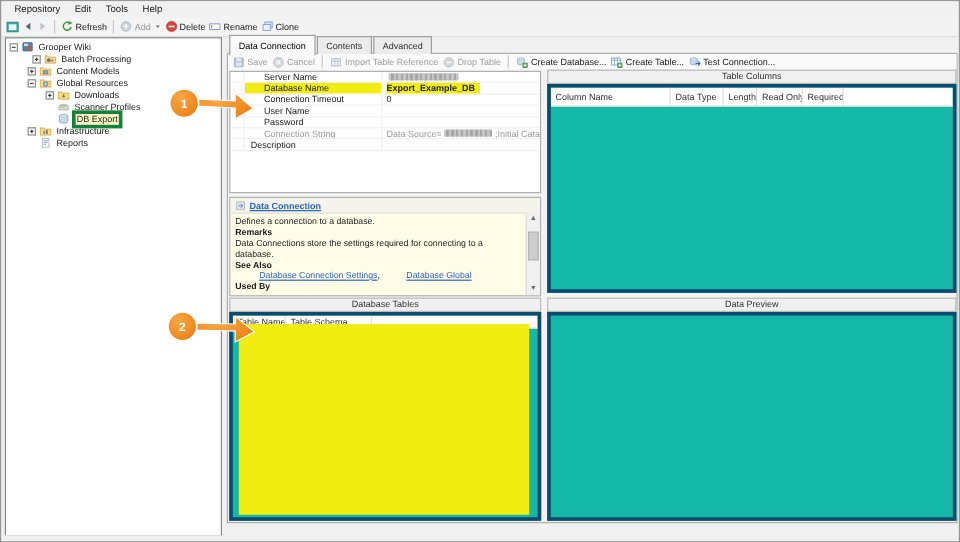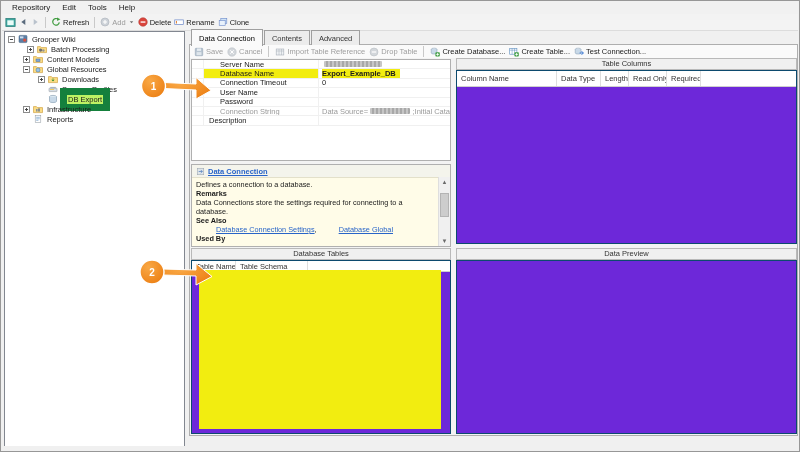--- a/index.html
+++ b/index.html
@@ -17,21 +17,21 @@
   .icon{display:inline-flex;align-items:center;justify-content:center;line-height:0;}
   
   .tree-panel{position:absolute;left:3px;top:30px;width:181px;height:416px;background:#fff;border:1px solid #828790;overflow:hidden;padding-top:2px;box-sizing:border-box;}
   .tree-row{height:10px;display:flex;align-items:center;white-space:nowrap;}
   .exp{width:7px;height:7px;border:1px solid #8c8c8c;background:#fff;position:relative;box-sizing:border-box;flex:none;margin-right:3px;}
   .exp .h{position:absolute;left:1px;right:1px;top:2px;height:1px;background:#444;}
   .exp .v{position:absolute;top:1px;bottom:1px;left:2px;width:1px;background:#444;}
   .exp-spacer{width:10px;flex:none;}
   .tree-icon{flex:none;margin-right:2px;}
   .tree-label{padding:0 2px;font-size:7.5px;line-height:9px;}
-  .tree-row.selected .tree-label{background:#bef264;border:7px solid #15803d;padding:0 1px;}
+  .tree-row.selected .tree-label{background:#fef9c3;border:3px solid #15803d;padding:0 1px;}
   
   .tabstrip{position:absolute;left:190px;top:29px;height:15px;display:flex;align-items:flex-end;z-index:3;}
   .tab{height:14px;padding:0 7px;display:flex;align-items:center;background:#ececec;border:1px solid #9f9f9f;border-bottom:none;margin-right:1px;font-size:7.5px;color:#333;}
   .tab.active{background:#fafafa;height:16px;margin-bottom:-1px;color:#000;}
   .content-frame{position:absolute;left:188px;top:43px;width:609px;height:392px;background:#f3f3f3;border:1px solid #aeaeae;box-sizing:border-box;z-index:1;}
   
   .actionbar{position:absolute;left:189px;top:44px;width:607px;height:13px;background:#fafafa;display:flex;align-items:center;gap:4px;padding-left:4px;z-index:2;box-sizing:border-box;}
   .abtn{display:flex;align-items:center;gap:2px;white-space:nowrap;}
   .abtn.disabled{color:#9e9e9e;}
   
@@ -54,21 +54,21 @@
   .help-title{color:#2864C8;text-decoration:underline;font-weight:bold;}
   .help-body{padding:2px 16px 0 4px;line-height:9px;font-size:7.3px;}
   .help-body .heading{font-weight:bold;}
   .hlink{color:#2864C8;text-decoration:underline;padding-left:20px;}
   .help-scroll{position:absolute;right:0;top:12px;bottom:0;width:11px;background:#f0f0f0;border-left:1px solid #dedede;}
   .scroll-arrow{position:absolute;left:0;width:11px;height:10px;display:flex;align-items:center;justify-content:center;color:#6a6a6a;font-size:6px;}
   .scroll-thumb{position:absolute;left:1px;top:16px;width:9px;height:24px;background:#cdcdcd;border:1px solid #b4b4b4;box-sizing:border-box;}
   
   .captionbar{position:absolute;background:#f0f0f0;border:1px solid #b9b9b9;display:flex;align-items:flex-start;justify-content:center;
     font-size:7.5px;color:#333;box-sizing:border-box;z-index:2;}
-  .panel{position:absolute;background:#6d28d9;border:1px solid #0c4a6e;box-sizing:border-box;overflow:hidden;z-index:2;}
+  .panel{position:absolute;background:#14b8a6;border:3px solid #0c4a6e;box-sizing:border-box;overflow:hidden;z-index:2;}
   .grid-header{display:flex;border-bottom:1px solid #cfcfcf;background:#fff;}
   .gh-cell{border-right:1px solid #dedede;padding-left:4px;display:flex;align-items:center;color:#333;white-space:nowrap;overflow:hidden;box-sizing:border-box;}
   .db-highlight{position:absolute;left:198px;top:269px;width:242px;height:159px;background:#F2ED10;z-index:2;}
   
   .callout{position:absolute;z-index:10;}
   .callout text{font-family:"Liberation Sans",sans-serif;font-weight:bold;}
   
   .statusbar{position:absolute;left:1px;right:1px;bottom:1px;height:4px;background:#f0f0f0;z-index:0;}
 </style>
 </head>

